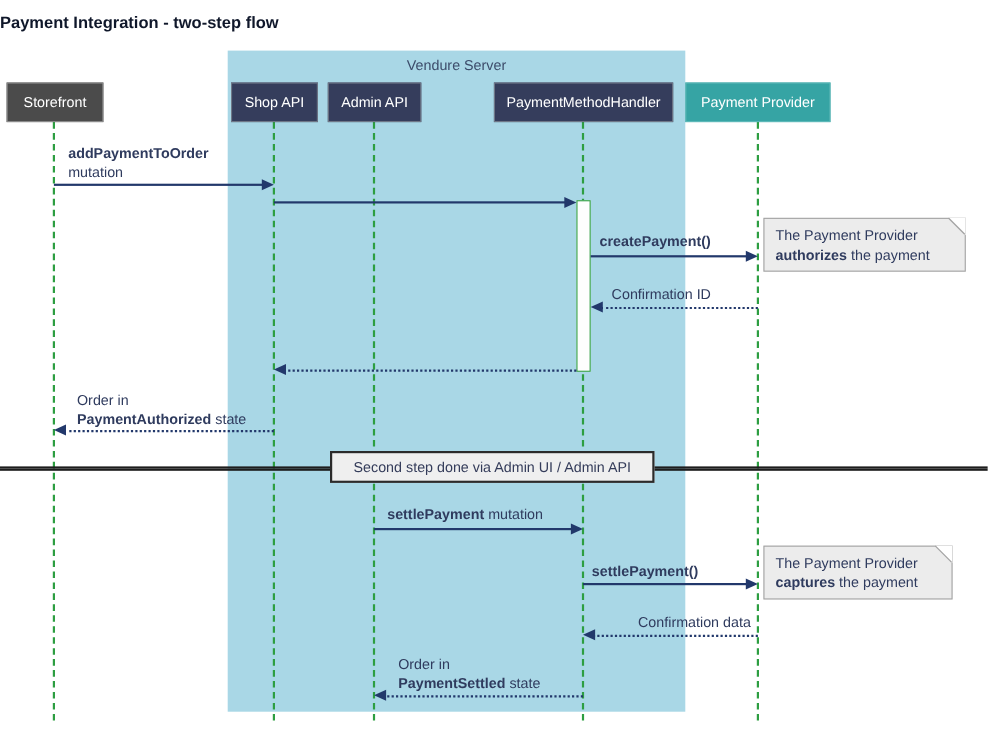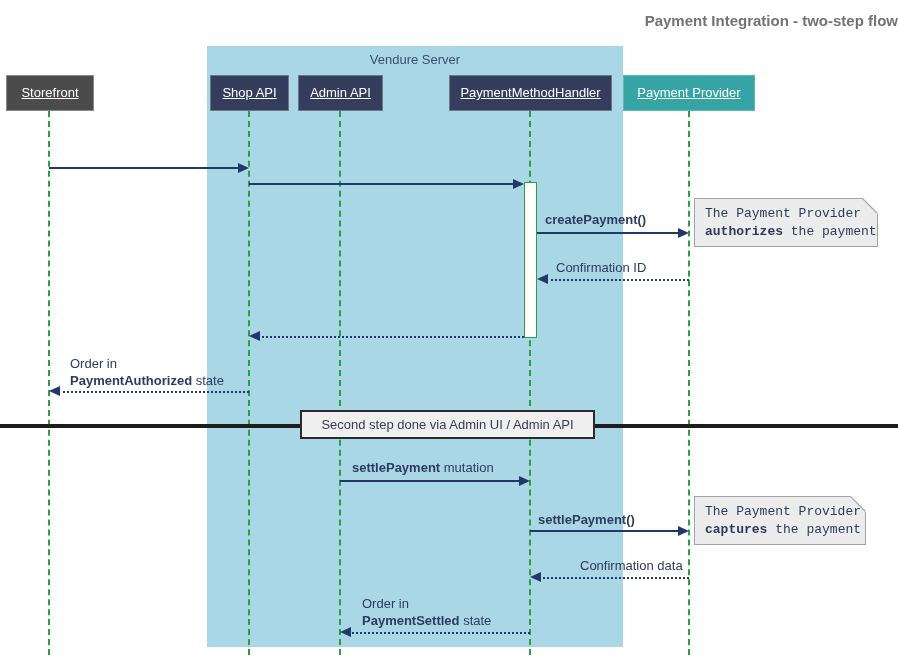--- a/index.html
+++ b/index.html
@@ -9,30 +9,30 @@
     --storefront-gray:#4b4b4b;
     --provider-teal:#36a4a4;
     --frame-blue:#a9d7e6;
     --lifeline-green:#2d9e41;
     --note-gray:#ececec;
   }
   *{margin:0;padding:0;box-sizing:border-box;}
   body{background:#ffffff;font-family:"Liberation Sans",sans-serif;}
   .canvas{position:relative;width:898px;height:665px;background:#fff;overflow:hidden;}
 
-  .title{position:absolute;left:0;top:12px;width:898px;text-align:right;
-         font-size:15px;font-weight:bold;color:#737373;}
+  .title{position:absolute;left:0;top:12px;width:898px;text-align:left;
+         font-size:15px;font-weight:bold;color:#0f172a;}
 
   .frame{position:absolute;left:207px;top:46px;width:416px;height:601px;
          background:var(--frame-blue);}
   .frame-label{position:absolute;left:207px;top:52px;width:416px;text-align:center;
          font-size:13px;color:#3d4d6b;}
 
   .participant{position:absolute;top:75px;height:36px;line-height:34px;text-align:center;
-         font-size:13px;color:#ffffff;z-index:3;text-decoration:underline;}
+         font-size:13px;color:#ffffff;z-index:3;}
   .p-navy{background:var(--participant-navy);border:1.5px solid #6f7787;}
   .p-gray{background:var(--storefront-gray);border:1.5px solid #8a8a8a;}
   .p-teal{background:var(--provider-teal);border:1.5px solid #5cb8b8;}
 
   .lifeline{position:absolute;top:111px;height:544px;width:0;
          border-left:2px dashed var(--lifeline-green);z-index:1;}
 
   .activation{position:absolute;left:524px;top:182px;width:13px;height:156px;
          background:#fefefe;border:1.5px solid var(--lifeline-green);z-index:2;}
 
@@ -43,21 +43,21 @@
   .arrow-line{position:absolute;height:0;z-index:3;}
   .solid{border-top:2px solid var(--navy);}
   .dotted{border-top:2px dotted var(--navy);}
   .head{position:absolute;width:0;height:0;z-index:3;
         border-top:5px solid transparent;border-bottom:5px solid transparent;}
   .head-right{border-left:11px solid var(--navy);}
   .head-left{border-right:11px solid var(--navy);}
 
   .note{position:absolute;background:var(--note-gray);border:1px solid #a3a3a3;
         font-size:13px;color:var(--text-navy);line-height:18px;
-        padding:6px 10px 6px 10px;z-index:3;white-space:nowrap;font-family:Liberation Mono, monospace;}
+        padding:6px 10px 6px 10px;z-index:3;white-space:nowrap;}
   .fold{position:absolute;top:-1px;right:-1px;}
 
   .divider-lines{position:absolute;left:0;top:424px;width:898px;height:3px;
         border-top:2px solid #1d1d1d;border-bottom:2px solid #1d1d1d;z-index:4;}
   .divider-box{position:absolute;left:300px;top:410px;width:295px;height:29px;
         background:#efefef;border:2px solid #2b2b2b;text-align:center;
         line-height:25px;font-size:13px;color:#343c5a;z-index:5;}
 </style>
 </head>
 <body>
@@ -76,20 +76,21 @@
   <div class="lifeline" style="left:688px;"></div>
 
   <div class="activation"></div>
 
   <div class="participant p-gray" style="left:6px;width:88px;">Storefront</div>
   <div class="participant p-navy" style="left:210px;width:79px;">Shop API</div>
   <div class="participant p-navy" style="left:298px;width:85px;">Admin API</div>
   <div class="participant p-teal" style="left:623px;width:132px;">Payment Provider</div>
   <div class="participant p-navy" style="left:449px;width:163px;">PaymentMethodHandler</div>
 
+  <div class="msg-label" style="left:62px;top:131px;"><b>addPaymentToOrder</b><br><span>mutation</span></div>
   <div class="arrow-line solid" style="left:49px;top:167px;width:190px;"></div>
   <div class="head head-right" style="left:238px;top:163px;"></div>
 
   <div class="arrow-line solid" style="left:249px;top:183px;width:266px;"></div>
   <div class="head head-right" style="left:513px;top:179px;"></div>
 
   <div class="msg-label" style="left:545px;top:211px;"><b>createPayment()</b></div>
   <div class="arrow-line solid" style="left:537px;top:232px;width:142px;"></div>
   <div class="head head-right" style="left:678px;top:228px;"></div>
 

